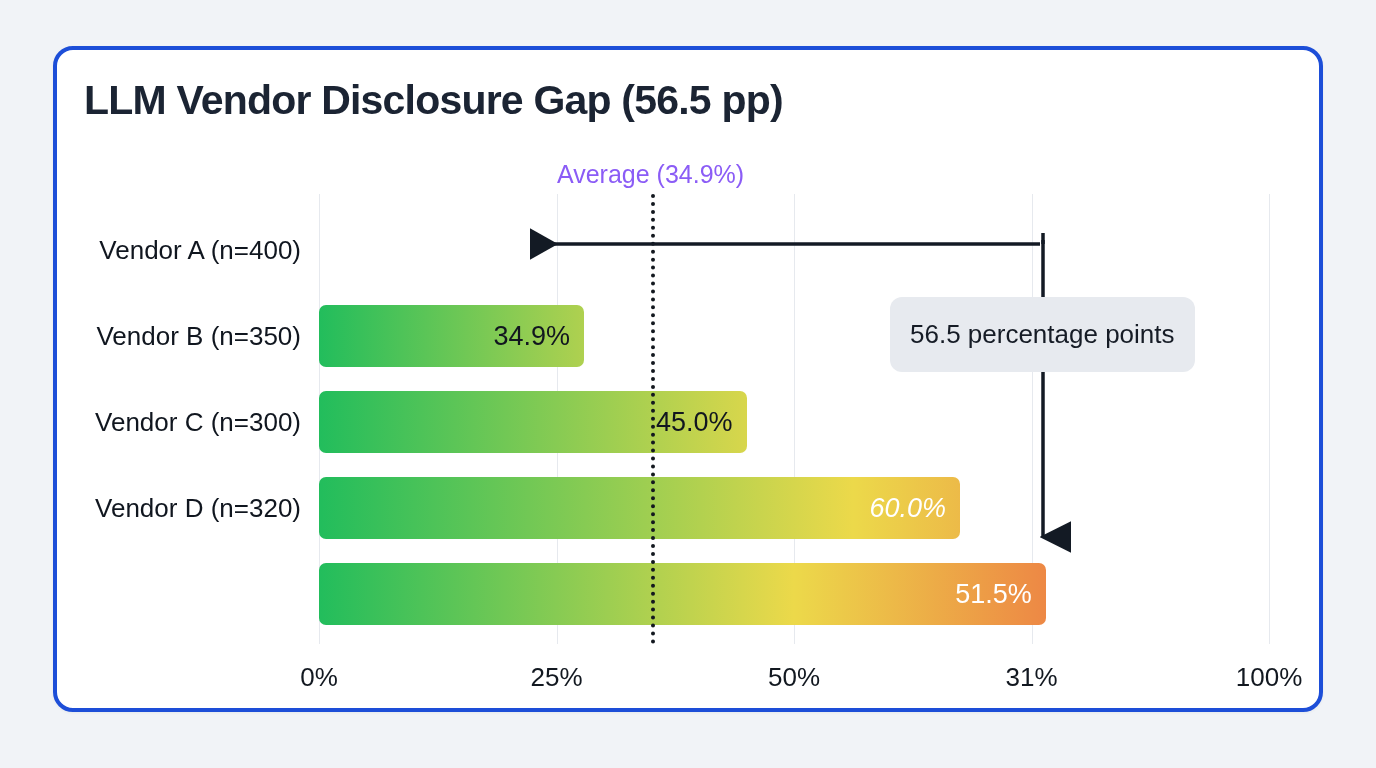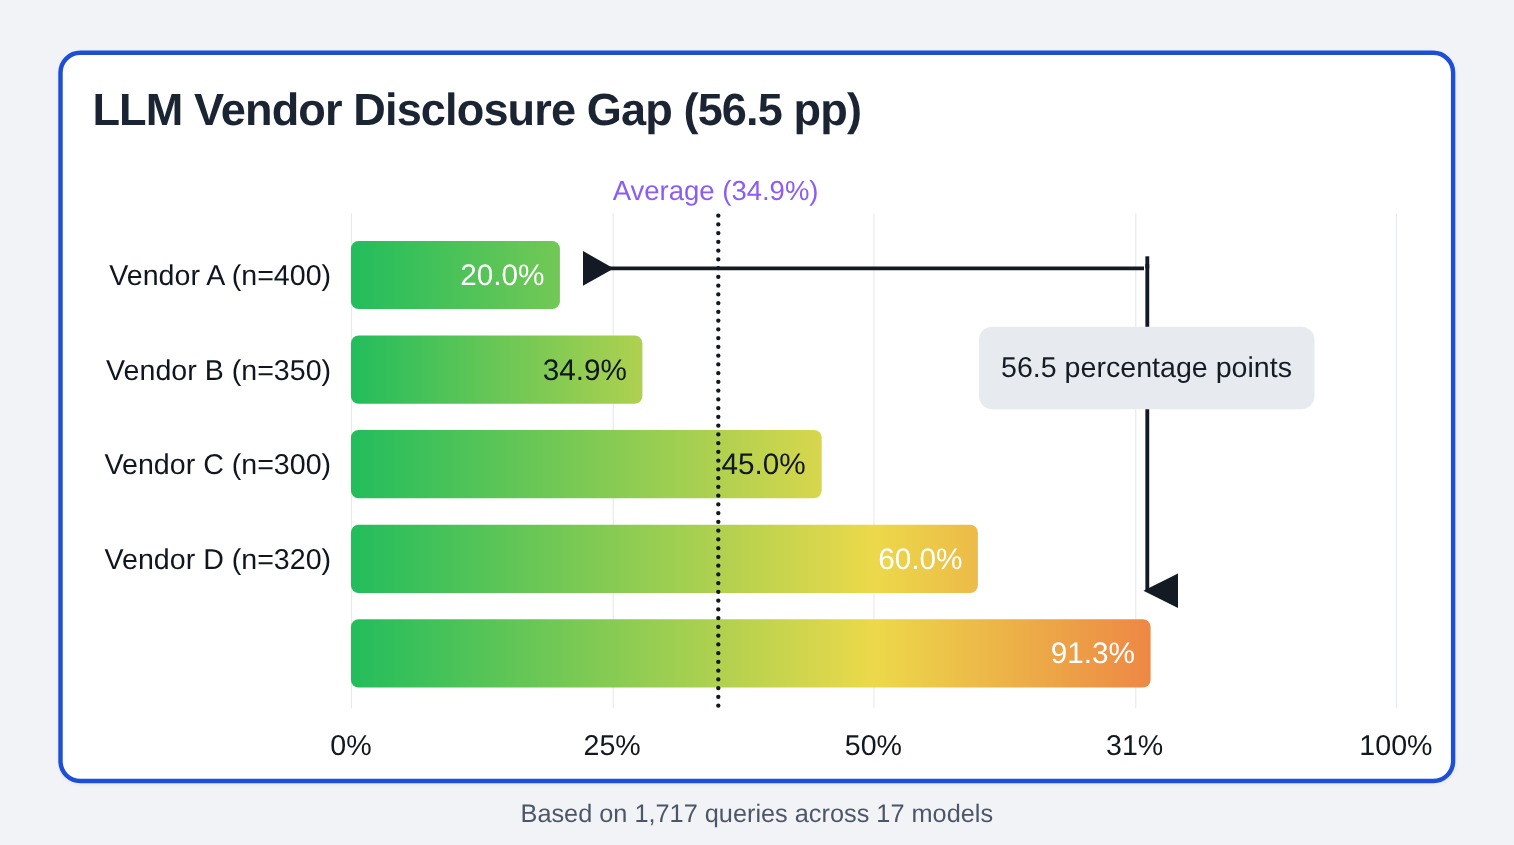--- a/index.html
+++ b/index.html
@@ -138,45 +138,42 @@
       <div id="gridlines">
           <div class="gridline" style="left: 0px;"></div>
           <div class="gridline" style="left: 237.5px;"></div>
           <div class="gridline" style="left: 475px;"></div>
           <div class="gridline" style="left: 712.5px;"></div>
           <div class="gridline" style="left: 950px;"></div>
         </div>
       <div id="bars">
           <div class="bar-row" style="top: 25px;">
             <div class="cat-label">Vendor A (n=400)</div>
-            <div class="bar" style="width: 190px; background: linear-gradient(90deg, rgb(34, 189, 92) 0%, rgb(236, 217, 74) 250%, rgb(238, 64, 64) 500%);">
-              <span class="bar-value light">20.0%</span>
-            </div>
           </div>
           <div class="bar-row" style="top: 111px;">
             <div class="cat-label">Vendor B (n=350)</div>
             <div class="bar" style="width: 265px; background: linear-gradient(90deg, rgb(34, 189, 92) 0%, rgb(236, 217, 74) 143.27%, rgb(238, 64, 64) 286.53%);">
               <span class="bar-value dark">34.9%</span>
             </div>
           </div>
           <div class="bar-row" style="top: 197px;">
             <div class="cat-label">Vendor C (n=300)</div>
             <div class="bar" style="width: 427.5px; background: linear-gradient(90deg, rgb(34, 189, 92) 0%, rgb(236, 217, 74) 111.11%, rgb(238, 64, 64) 222.22%);">
               <span class="bar-value dark">45.0%</span>
             </div>
           </div>
           <div class="bar-row" style="top: 283px;">
             <div class="cat-label">Vendor D (n=320)</div>
-            <div class="bar" style="width: 570px; background: linear-gradient(90deg, rgb(34, 189, 92) 0%, rgb(236, 217, 74) 83.33%, rgb(238, 64, 64) 166.67%);">
+            <div class="bar" style="width: 641px; background: linear-gradient(90deg, rgb(34, 189, 92) 0%, rgb(236, 217, 74) 83.33%, rgb(238, 64, 64) 166.67%); font-style: italic;">
               <span class="bar-value light">60.0%</span>
             </div>
           </div>
           <div class="bar-row" style="top: 369px;">
             <div class="bar" style="width: 726.75px; background: linear-gradient(90deg, rgb(34, 189, 92) 0%, rgb(236, 217, 74) 65.36%, rgb(238, 64, 64) 130.72%);">
-              <span class="bar-value light">91.3%</span>
+              <span class="bar-value light">51.5%</span>
             </div>
           </div>
         </div>
       <div id="avg-line" style="left: 331.55px;"></div>
     </div>
 
     <div id="avg-label-wrap">
       <div id="avg-label" style="left: 593.55px; top: 110px;">Average (34.9%)</div>
     </div>
 
@@ -200,15 +197,14 @@
       </marker>
     </defs>
     <path d="M1043,244 L1043,233" stroke="#131a24" stroke-width="3.5" fill="none"></path>
     <path d="M1043,236 L527,236 L527,244" stroke="#131a24" stroke-width="3.5" fill="none" opacity="0"></path>
     <path d="M1040,236 L530,236" stroke="#131a24" stroke-width="3.5" fill="none" marker-end="url(#arrow-left)" transform="translate(0,8)"></path>
     <path d="M1043,240 L1043,537" stroke="#131a24" stroke-width="3.5" fill="none" marker-end="url(#arrow-down)"></path>
   </svg>
 
   <div id="annotation-badge">56.5 percentage points</div>
 
-  <div id="footer">Based on 1,717 queries across 17 models</div>
 
 </div>
 
 </body></html>

